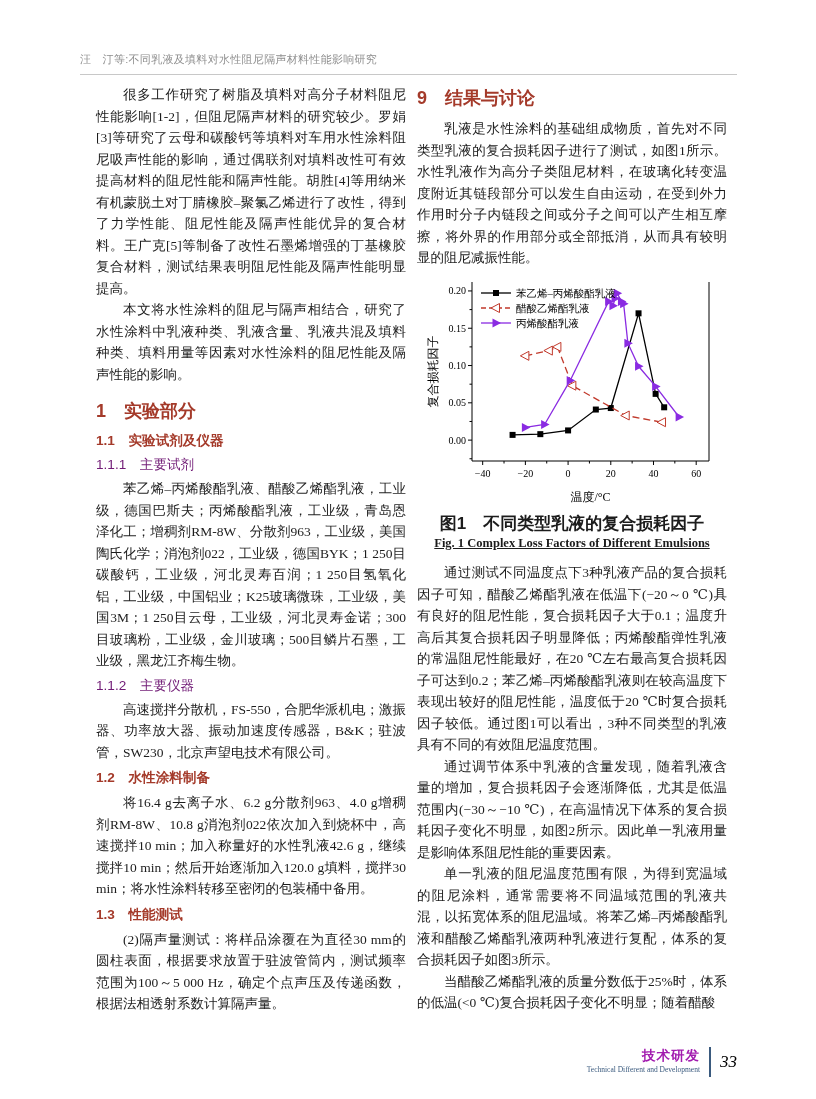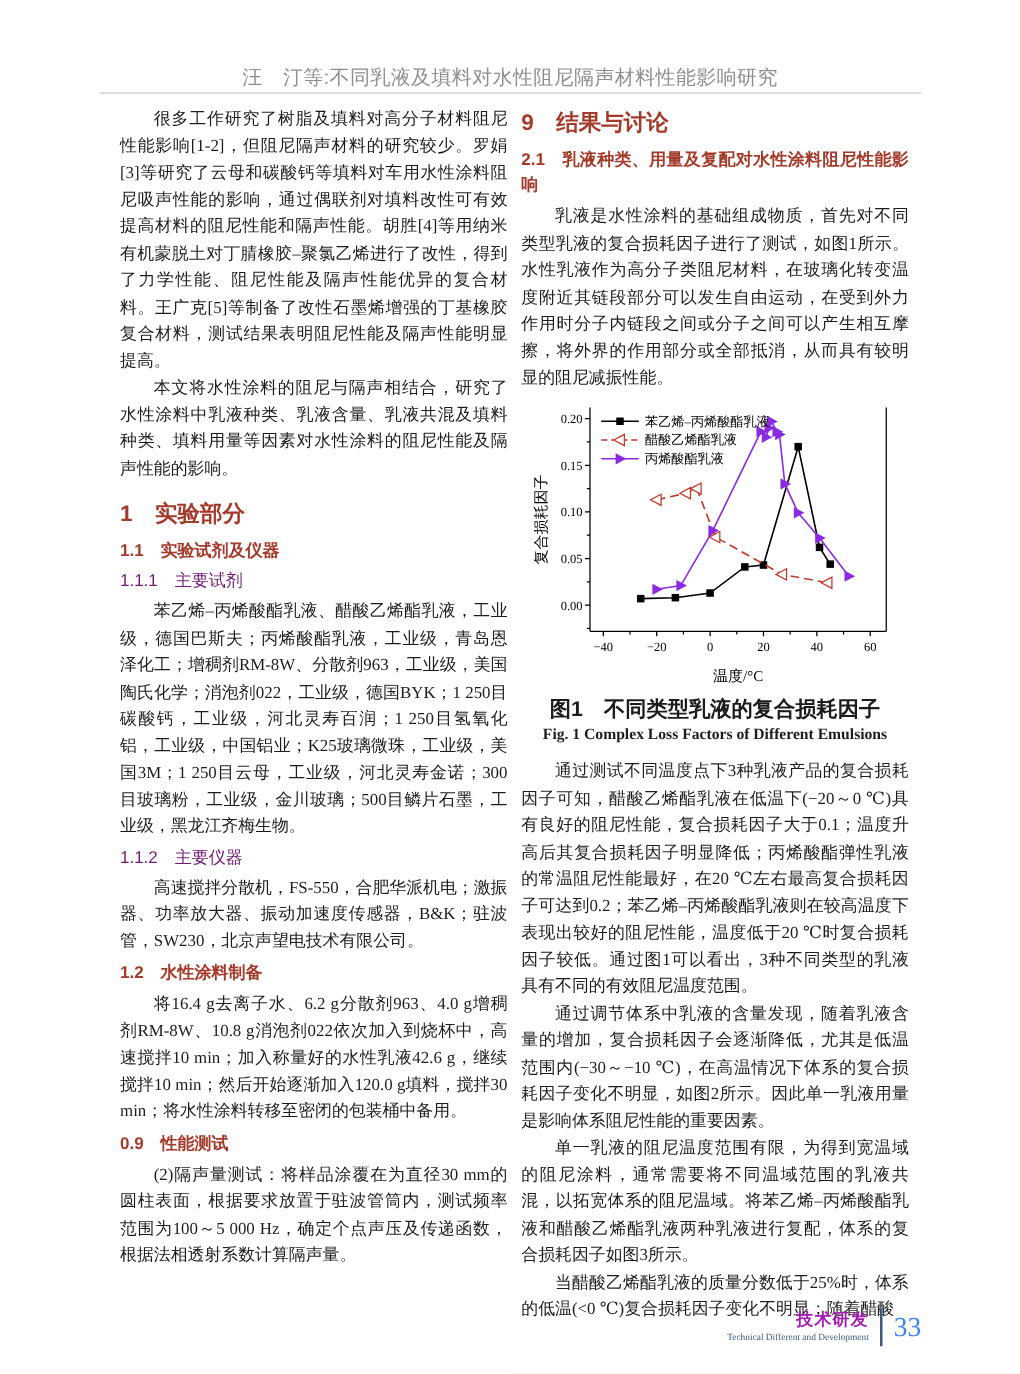--- a/index.html
+++ b/index.html
@@ -1,47 +1,47 @@
 <!DOCTYPE html>
 <html><head>
 <meta charset="utf-8">
 <style>
   html,body{margin:0;padding:0;background:#e8e8e8;}
   .page{
     position:relative;width:816px;height:1099px;margin:0 auto;background:#ffffff;
     font-family:"Liberation Serif","DejaVu Serif",serif;color:#1c1c1c;overflow:hidden;
   }
   .running-head{
-    position:absolute;top:52px;left:80px;right:80px;text-align:center;
-    font-size:16px;color:#8e8e8e;font-family:Liberation Sans, sans-serif;
+    position:absolute;top:52px;left:80px;right:80px;text-align:left;
+    font-size:11px;color:#8e8e8e;font-family:Liberation Sans, sans-serif;
     letter-spacing:.3px;
   }
   .head-rule{position:absolute;top:74px;left:80px;right:79px;border-top:1px solid #c8c8c8;height:0;}
   .content{position:absolute;top:84px;left:96px;width:632px;display:flex;gap:11px;}
   .col{width:310px;text-align:justify;font-size:13.5px;line-height:21.5px;}
   p.body{margin:0;text-indent:2em;}
   .h1{font-family:"Liberation Sans","DejaVu Sans",sans-serif;font-weight:bold;
       font-size:18px;color:#a43a2a;margin:13px 0 8px;line-height:24px;}
   .h1.first{margin-top:2px;}
   .h2{font-family:"Liberation Sans","DejaVu Sans",sans-serif;font-weight:bold;
       font-size:13.6px;color:#a43a2a;margin:5px 0 4px;line-height:20px;}
   .h3{font-family:"Liberation Sans","DejaVu Sans",sans-serif;font-weight:normal;
       font-size:13.6px;color:#701a75;margin:4px 0 3px;line-height:20px;}
   figure{margin:6px 0 2px;text-align:center;}
   .caption-zh{font-family:"Liberation Sans","DejaVu Sans",sans-serif;font-weight:bold;
       font-size:17px;text-align:center;text-indent:0;margin:3px 0 1px;line-height:19px;}
   .caption-en{font-weight:bold;font-size:12.5px;text-align:center;text-indent:0;
-      margin:0 0 9px;line-height:19px;}
+      margin:0 0 9px;line-height:19px;text-decoration:underline;}
   .footer{position:absolute;right:79px;bottom:22px;display:flex;align-items:center;gap:9px;}
   .footer-text{text-align:right;line-height:1.1;}
   .footer-zh{font-family:"Liberation Sans","DejaVu Sans",sans-serif;font-weight:bold;
       font-size:13.5px;color:#a21caf;letter-spacing:1px;}
   .footer-en{font-size:7.5px;color:#3a5a7e;margin-top:2px;}
   .footer-bar{width:2px;height:30px;background:#3a5a7e;}
-  .footer-num{font-size:22px;color:#3b82f6;}
+  .footer-num{font-size:17px;color:#000000;font-style:italic;}
   svg text{font-family:"Liberation Serif","DejaVu Serif",serif;}
 </style>
 </head>
 <body>
 
 <div class="page">
 
   <div class="running-head">汪　汀等:不同乳液及填料对水性阻尼隔声材料性能影响研究</div>
   <div class="head-rule"></div>
 
@@ -51,27 +51,26 @@
       <p class="body">很多工作研究了树脂及填料对高分子材料阻尼性能影响[1-2]，但阻尼隔声材料的研究较少。罗娟[3]等研究了云母和碳酸钙等填料对车用水性涂料阻尼吸声性能的影响，通过偶联剂对填料改性可有效提高材料的阻尼性能和隔声性能。胡胜[4]等用纳米有机蒙脱土对丁腈橡胶–聚氯乙烯进行了改性，得到了力学性能、阻尼性能及隔声性能优异的复合材料。王广克[5]等制备了改性石墨烯增强的丁基橡胶复合材料，测试结果表明阻尼性能及隔声性能明显提高。</p>
       <p class="body">本文将水性涂料的阻尼与隔声相结合，研究了水性涂料中乳液种类、乳液含量、乳液共混及填料种类、填料用量等因素对水性涂料的阻尼性能及隔声性能的影响。</p>
       <div class="h1 first" style="margin-top:14px">1　实验部分</div>
       <div class="h2">1.1　实验试剂及仪器</div>
       <div class="h3">1.1.1　主要试剂</div>
       <p class="body">苯乙烯–丙烯酸酯乳液、醋酸乙烯酯乳液，工业级，德国巴斯夫；丙烯酸酯乳液，工业级，青岛恩泽化工；增稠剂RM-8W、分散剂963，工业级，美国陶氏化学；消泡剂022，工业级，德国BYK；1 250目碳酸钙，工业级，河北灵寿百润；1 250目氢氧化铝，工业级，中国铝业；K25玻璃微珠，工业级，美国3M；1 250目云母，工业级，河北灵寿金诺；300目玻璃粉，工业级，金川玻璃；500目鳞片石墨，工业级，黑龙江齐梅生物。</p>
       <div class="h3">1.1.2　主要仪器</div>
       <p class="body">高速搅拌分散机，FS-550，合肥华派机电；激振器、功率放大器、振动加速度传感器，B&amp;K；驻波管，SW230，北京声望电技术有限公司。</p>
       <div class="h2">1.2　水性涂料制备</div>
       <p class="body">将16.4 g去离子水、6.2 g分散剂963、4.0 g增稠剂RM-8W、10.8 g消泡剂022依次加入到烧杯中，高速搅拌10 min；加入称量好的水性乳液42.6 g，继续搅拌10 min；然后开始逐渐加入120.0 g填料，搅拌30 min；将水性涂料转移至密闭的包装桶中备用。</p>
-      <div class="h2">0.9　性能测试</div>
+      <div class="h2">1.3　性能测试</div>
       <p class="body">(2)隔声量测试：将样品涂覆在为直径30 mm的圆柱表面，根据要求放置于驻波管筒内，测试频率范围为100～5 000 Hz，确定个点声压及传递函数，根据法相透射系数计算隔声量。</p>
     </div>
 
     <div class="col">
       <div class="h1 first">9　结果与讨论</div>
-      <div class="h2">2.1　乳液种类、用量及复配对水性涂料阻尼性能影响</div>
       <p class="body">乳液是水性涂料的基础组成物质，首先对不同类型乳液的复合损耗因子进行了测试，如图1所示。水性乳液作为高分子类阻尼材料，在玻璃化转变温度附近其链段部分可以发生自由运动，在受到外力作用时分子内链段之间或分子之间可以产生相互摩擦，将外界的作用部分或全部抵消，从而具有较明显的阻尼减振性能。</p>
 
       <figure>
         <svg id="fig1" width="292" height="230" viewBox="0 0 292 230">
             <g stroke="#000" stroke-width="1">
               <line x1="46" y1="7" x2="46" y2="186"></line>
               <line x1="46" y1="186" x2="283" y2="186"></line>
               <line x1="283" y1="7" x2="283" y2="186"></line>
               <line x1="56.67567567567568" y1="186" x2="56.67567567567568" y2="190"></line>
               <line x1="99.37837837837839" y1="186" x2="99.37837837837839" y2="190"></line>

